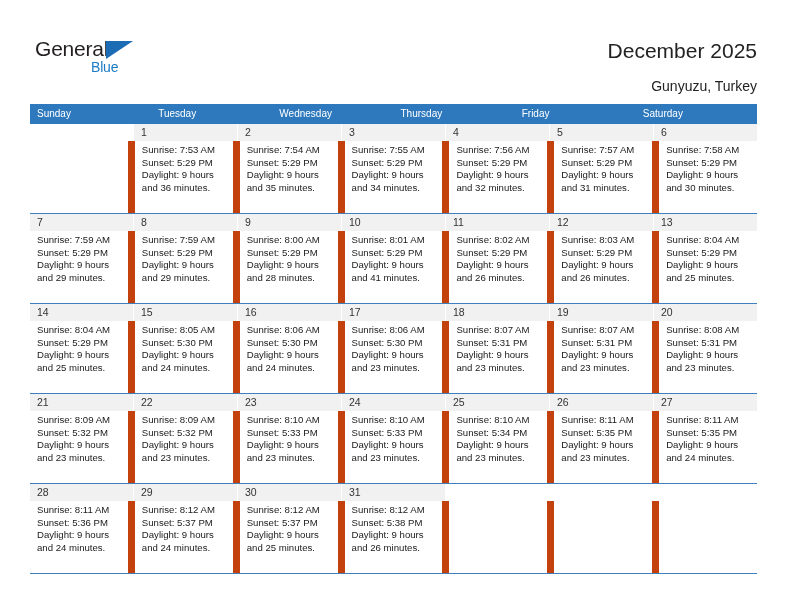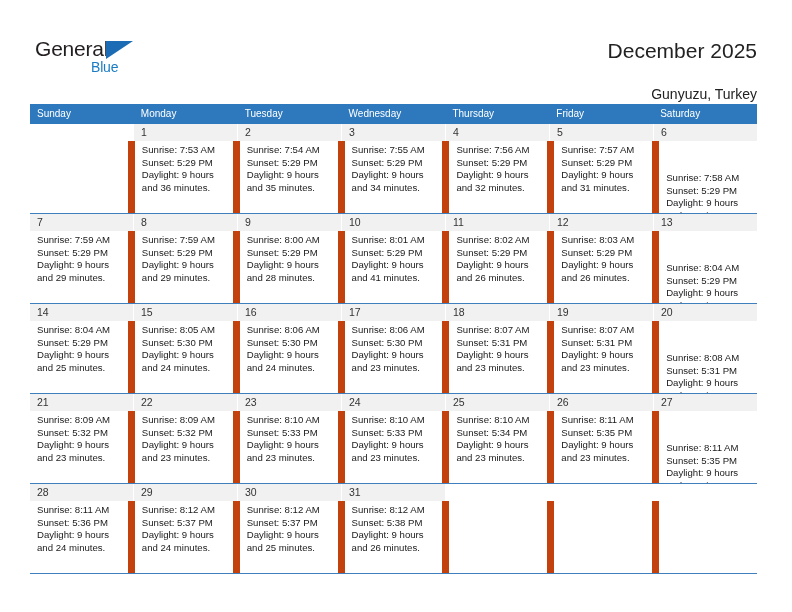--- a/index.html
+++ b/index.html
@@ -77,21 +77,21 @@
     font-size: 21px;
     line-height: 33px;
     color: #222222;
     font-weight: normal;
     letter-spacing: 0px;
   }
   .cal-subtitle {
     font-size: 14px;
     line-height: 20px;
     color: #222222;
-    margin-top: 17px;
+    margin-top: 9px;
   }
 
   
   .calendar {
     position: absolute;
     left: 30px;
     top: 104px;
     width: 727px;
   }
 
@@ -143,21 +143,21 @@
   .num-cell:last-child { border-right: none; }
   .num-cell.empty { background: #ffffff; }
 
   .body-cell {
     flex: 1 1 0;
     box-sizing: border-box;
     border-right: 7px solid #c2410c;
     padding: 3px 5px 0 7px;
     overflow: hidden;
   }
-  .body-cell:last-child { border-right: none; margin-top: 28px; }
+  .body-cell:last-child { border-right: none; }
 
   .body-cell .line {
     font-size: 9.6px;
     line-height: 12.6px;
     color: #1a1a1a;
     white-space: nowrap;
   }
 </style>
 </head>
 <body>
@@ -175,21 +175,20 @@
     <div class="title-block">
       <div class="cal-title">December 2025</div>
       <div class="cal-subtitle">Gunyuzu, Turkey</div>
     </div>
 
   </div>
 
   <div class="calendar">
     <div class="dow-row">
         <div class="dow">Sunday</div>
-        <div class="dow">Monday</div>
         <div class="dow">Tuesday</div>
         <div class="dow">Wednesday</div>
         <div class="dow">Thursday</div>
         <div class="dow">Friday</div>
         <div class="dow">Saturday</div>
       </div>
     <div class="weeks">
         <div class="week">
           <div class="week-nums">
             <div class="num-cell empty"></div>

